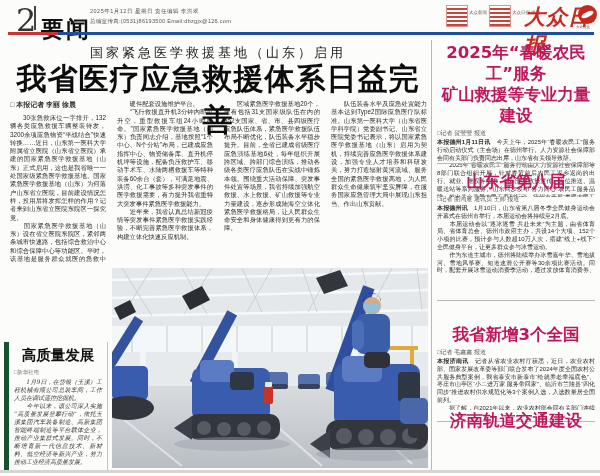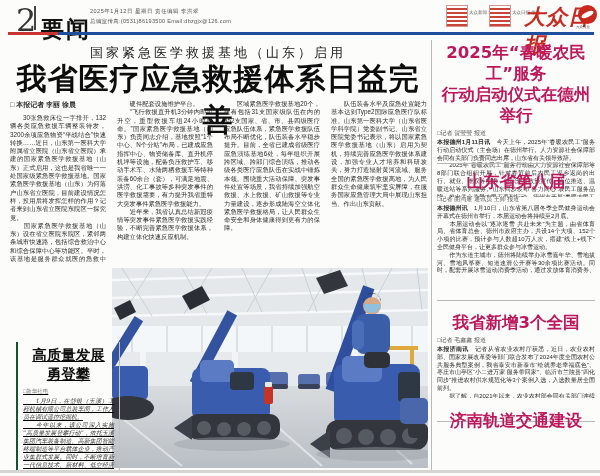--- a/index.html
+++ b/index.html
@@ -26,21 +26,21 @@
   
   .kicker{position:absolute;left:8px;top:44px;width:420px;text-align:center;font-size:13px;color:#222;letter-spacing:3px;font-family:Liberation Serif, serif;}
   .headline{position:absolute;left:6px;top:59px;width:424px;text-align:center;font-size:30px;font-weight:900;color:#0d0d0d;letter-spacing:1px;font-family:"DejaVu Sans",sans-serif;}
   .byline-main{font-size:7px;font-weight:bold;color:#333;margin:0 0 4px 0;}
   .col{position:absolute;top:100px;width:96px;overflow:hidden;}
   .bodytext{font-size:6.3px;line-height:8.3px;color:#2c2c2c;text-align:justify;white-space:pre-line;margin:0;}
   .c1{left:10px;height:162px;} .c2{left:117px;height:164px;} .c3{left:224px;height:164px;} .c4{left:331px;height:164px;}
   
   .photo{position:absolute;left:112px;top:268px;width:316px;height:200px;overflow:hidden;background:#dfe4e7;}
   
-  .leftbox{position:absolute;left:16px;top:342px;width:104px;height:130px;border-left:2px solid #14532d;border-right:1px solid #c2c2c2;padding:4px 5px;box-sizing:border-box;overflow:hidden;text-decoration:underline;}
+  .leftbox{position:absolute;left:4px;top:342px;width:104px;height:130px;border-left:5px solid #14532d;border-right:1px solid #c2c2c2;padding:4px 5px;box-sizing:border-box;overflow:hidden;}
   .leftbox-title{text-align:center;font-size:14.5px;font-weight:bold;color:#111;line-height:19px;font-family:"DejaVu Sans",sans-serif;}
   .leftbox-credit{font-size:5.5px;color:#777;margin:4px 0 2px 0;}
   .leftbox-body{font-family:"DejaVu Serif",serif;font-style:italic;font-size:6px;line-height:8px;color:#3a3a3a;text-align:justify;white-space:pre-line;margin:0;}
   
   .v-rule{position:absolute;left:431px;top:40px;width:1px;height:430px;background:#b9b9b9;}
   .sb{position:absolute;left:437px;width:158px;}
   .sb-head{text-align:center;font-size:16.5px;font-weight:bold;color:#be185d;line-height:21px;font-family:"DejaVu Sans",sans-serif;}
   .sb-byline{font-size:6px;color:#555;margin:3px 0 1px 0;}
   .sb-body{font-size:6px;line-height:7.8px;color:#2c2c2c;text-align:justify;white-space:pre-line;margin:0;overflow:hidden;}
   .dateline{font-weight:bold;}
@@ -214,47 +214,46 @@
       <rect x="288" y="130" width="28" height="26" rx="5" fill="#4a67ab"></rect>
       <rect x="296" y="156" width="20" height="14" rx="5" fill="#33373d"></rect>
 
       <ellipse cx="120" cy="176" rx="58" ry="7" fill="#9aa0a6" opacity=".45"></ellipse>
       <ellipse cx="264" cy="186" rx="60" ry="7" fill="#9aa0a6" opacity=".45"></ellipse>
     </svg>
   </div>
 
   <div class="leftbox">
     <div class="leftbox-title">高质量发展</div>
-    <div class="leftbox-title">勇登攀</div>
     <div class="leftbox-credit">□新华社电</div>
     <p class="leftbox-body">　　1月9日，在岱银（玉溪）工程机械有限公司总装车间，工作人员在调试遥控挖掘机。
 　　今年以来，该公司深入实施“高质量发展登攀行动”，依托玉溪集团汽车装备制造、高新集团智能终端制造等平台载体企业，推动产业集群式发展。同时，不断培育新一代信息技术、新材料、低空经济等新兴产业，努力推动工业经济高质量发展。</p>
   </div>
 
   <div class="v-rule"></div>
 
   <div class="sb" style="top:42px">
     <div class="sb-head">2025年“春暖农民工”服务</div>
-    <div class="sb-head">行动启动仪式在德州举行</div>
+    <div class="sb-head">矿山救援等专业力量建设</div>
     <div class="sb-byline">□记者 贺莹莹 报道</div>
     <p class="sb-body" style="height:58px"><span class="dateline">本报德州1月11日讯</span><span>　今天上午，2025年“春暖农民工”服务行动启动仪式（主会场）在德州举行。人力资源社会保障部会同有关部门负责同志出席，山东省有关领导致辞。
 　　2025年“春暖农民工”服务行动由人力资源社会保障部等8部门联合组织开展，针对春节前后农民工返乡返岗的出行、就业、维权等需求，组织开展政策宣传、岗位推送、温暖送站等系列服务。山东同步发布“鲁力同心”农民工服务品牌，推出关心关爱农民工系列行动。德州市开展“春暖农民工进千企”活动，设置21个服务站点，服务小分队将在2个月时间里，为4000余家企业的农民工代表送政策、送岗位、送服务。</span></p>
   </div>
   <div class="h-rule" style="top:163px"></div>
 
   <div class="sb" style="top:171px">
     <div class="sb-head">山东省第八届</div>
     <div class="sb-byline">□记者 曲鸿雁 通讯员 王帅 报道</div>
     <p class="sb-body" style="height:68px"><span class="dateline">本报德州讯</span><span>　1月10日，山东省第八届冬季全民健身运动会开幕式在德州市举行，本届运动会将持续至2月底。
 　　本届运动会以“逐冰逐雪 共赴未来”为主题，由省体育局、省体育总会、德州市政府主办，共设14个大项、152个小项的比赛，预计参与人数超10万人次，搭建“线上+线下”全民健身平台，让更多群众参与冰雪运动。
 　　作为东道主城市，德州将陆续举办冰雪嘉年华、雪地拔河、雪地风筝赛、短道速滑公开赛等30余项比赛活动。同时，配套开展冰雪运动消费季活动，通过发放体育消费券、冰雪场馆惠民开放、冰雪文化旅游推广等形式，充分发挥体育赛事拉动餐饮、住宿、旅游等消费的综合效应，激发冰雪产业市场活力，推动“冷资源”变成热经济，助力体育强省建设。</span></p>
   </div>
   <div class="h-rule" style="top:300px"></div>
 
-  <div class="sb" style="top:312px">
+  <div class="sb" style="top:324px">
     <div class="sb-head">我省新增3个全国</div>
     <div class="sb-byline">□记者 毛鑫鑫 报道</div>
     <p class="sb-body" style="height:52px"><span class="dateline">本报济南讯</span><span>　记者从省农业农村厅获悉，近日，农业农村部、国家发展改革委等部门联合发布了2024年度全国农村公共服务典型案例，我省泰安市新泰市“绘就养老幸福底色”、枣庄市山亭区“小二进万家 服务带回家”、临沂市兰陵县“四化同步”推进农村供水规范化等3个案例入选，入选数量居全国前列。
 　　据了解，自2021年以来，农业农村部会同有关部门连续4年组织开展全国农村公共服务典型案例征集发布活动，累计推出了74个优秀案例，我省共13个案例入选，总数居全国第一。</span></p>
   </div>
   <div class="h-rule" style="top:421px"></div>
 
   <div class="sb" style="top:410px">
     <div class="sb-head">济南轨道交通建设</div>
   </div>

